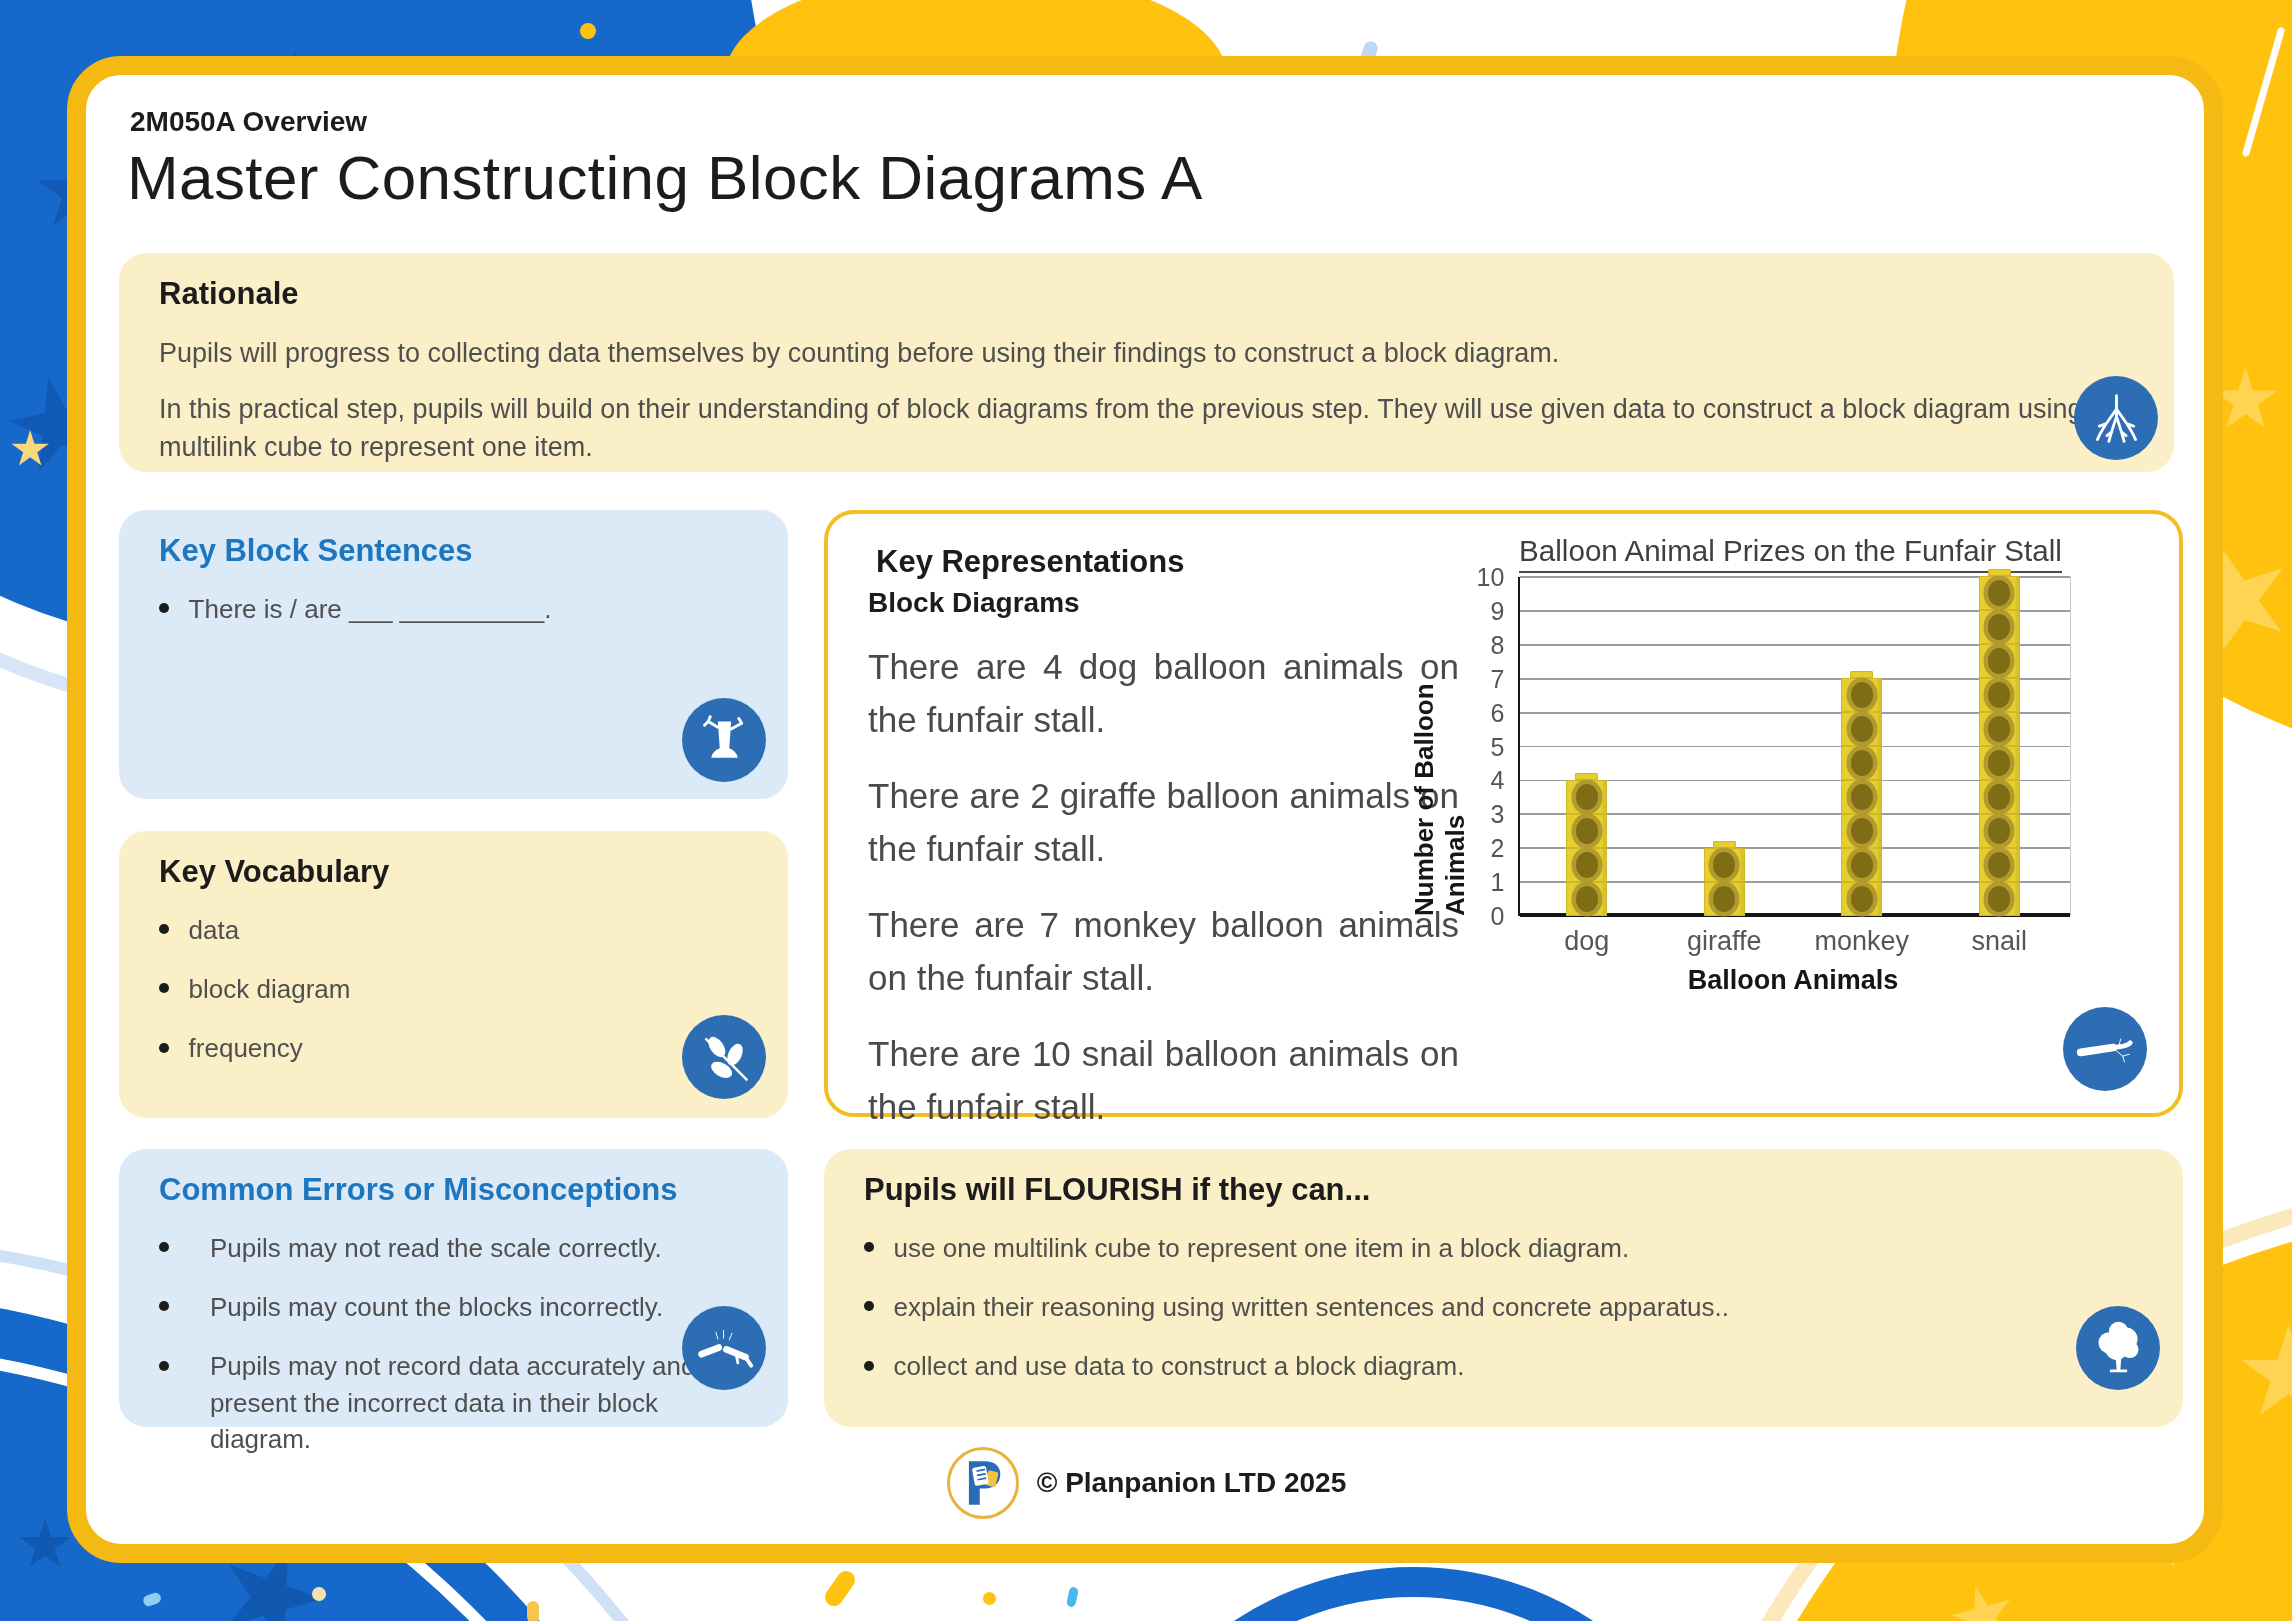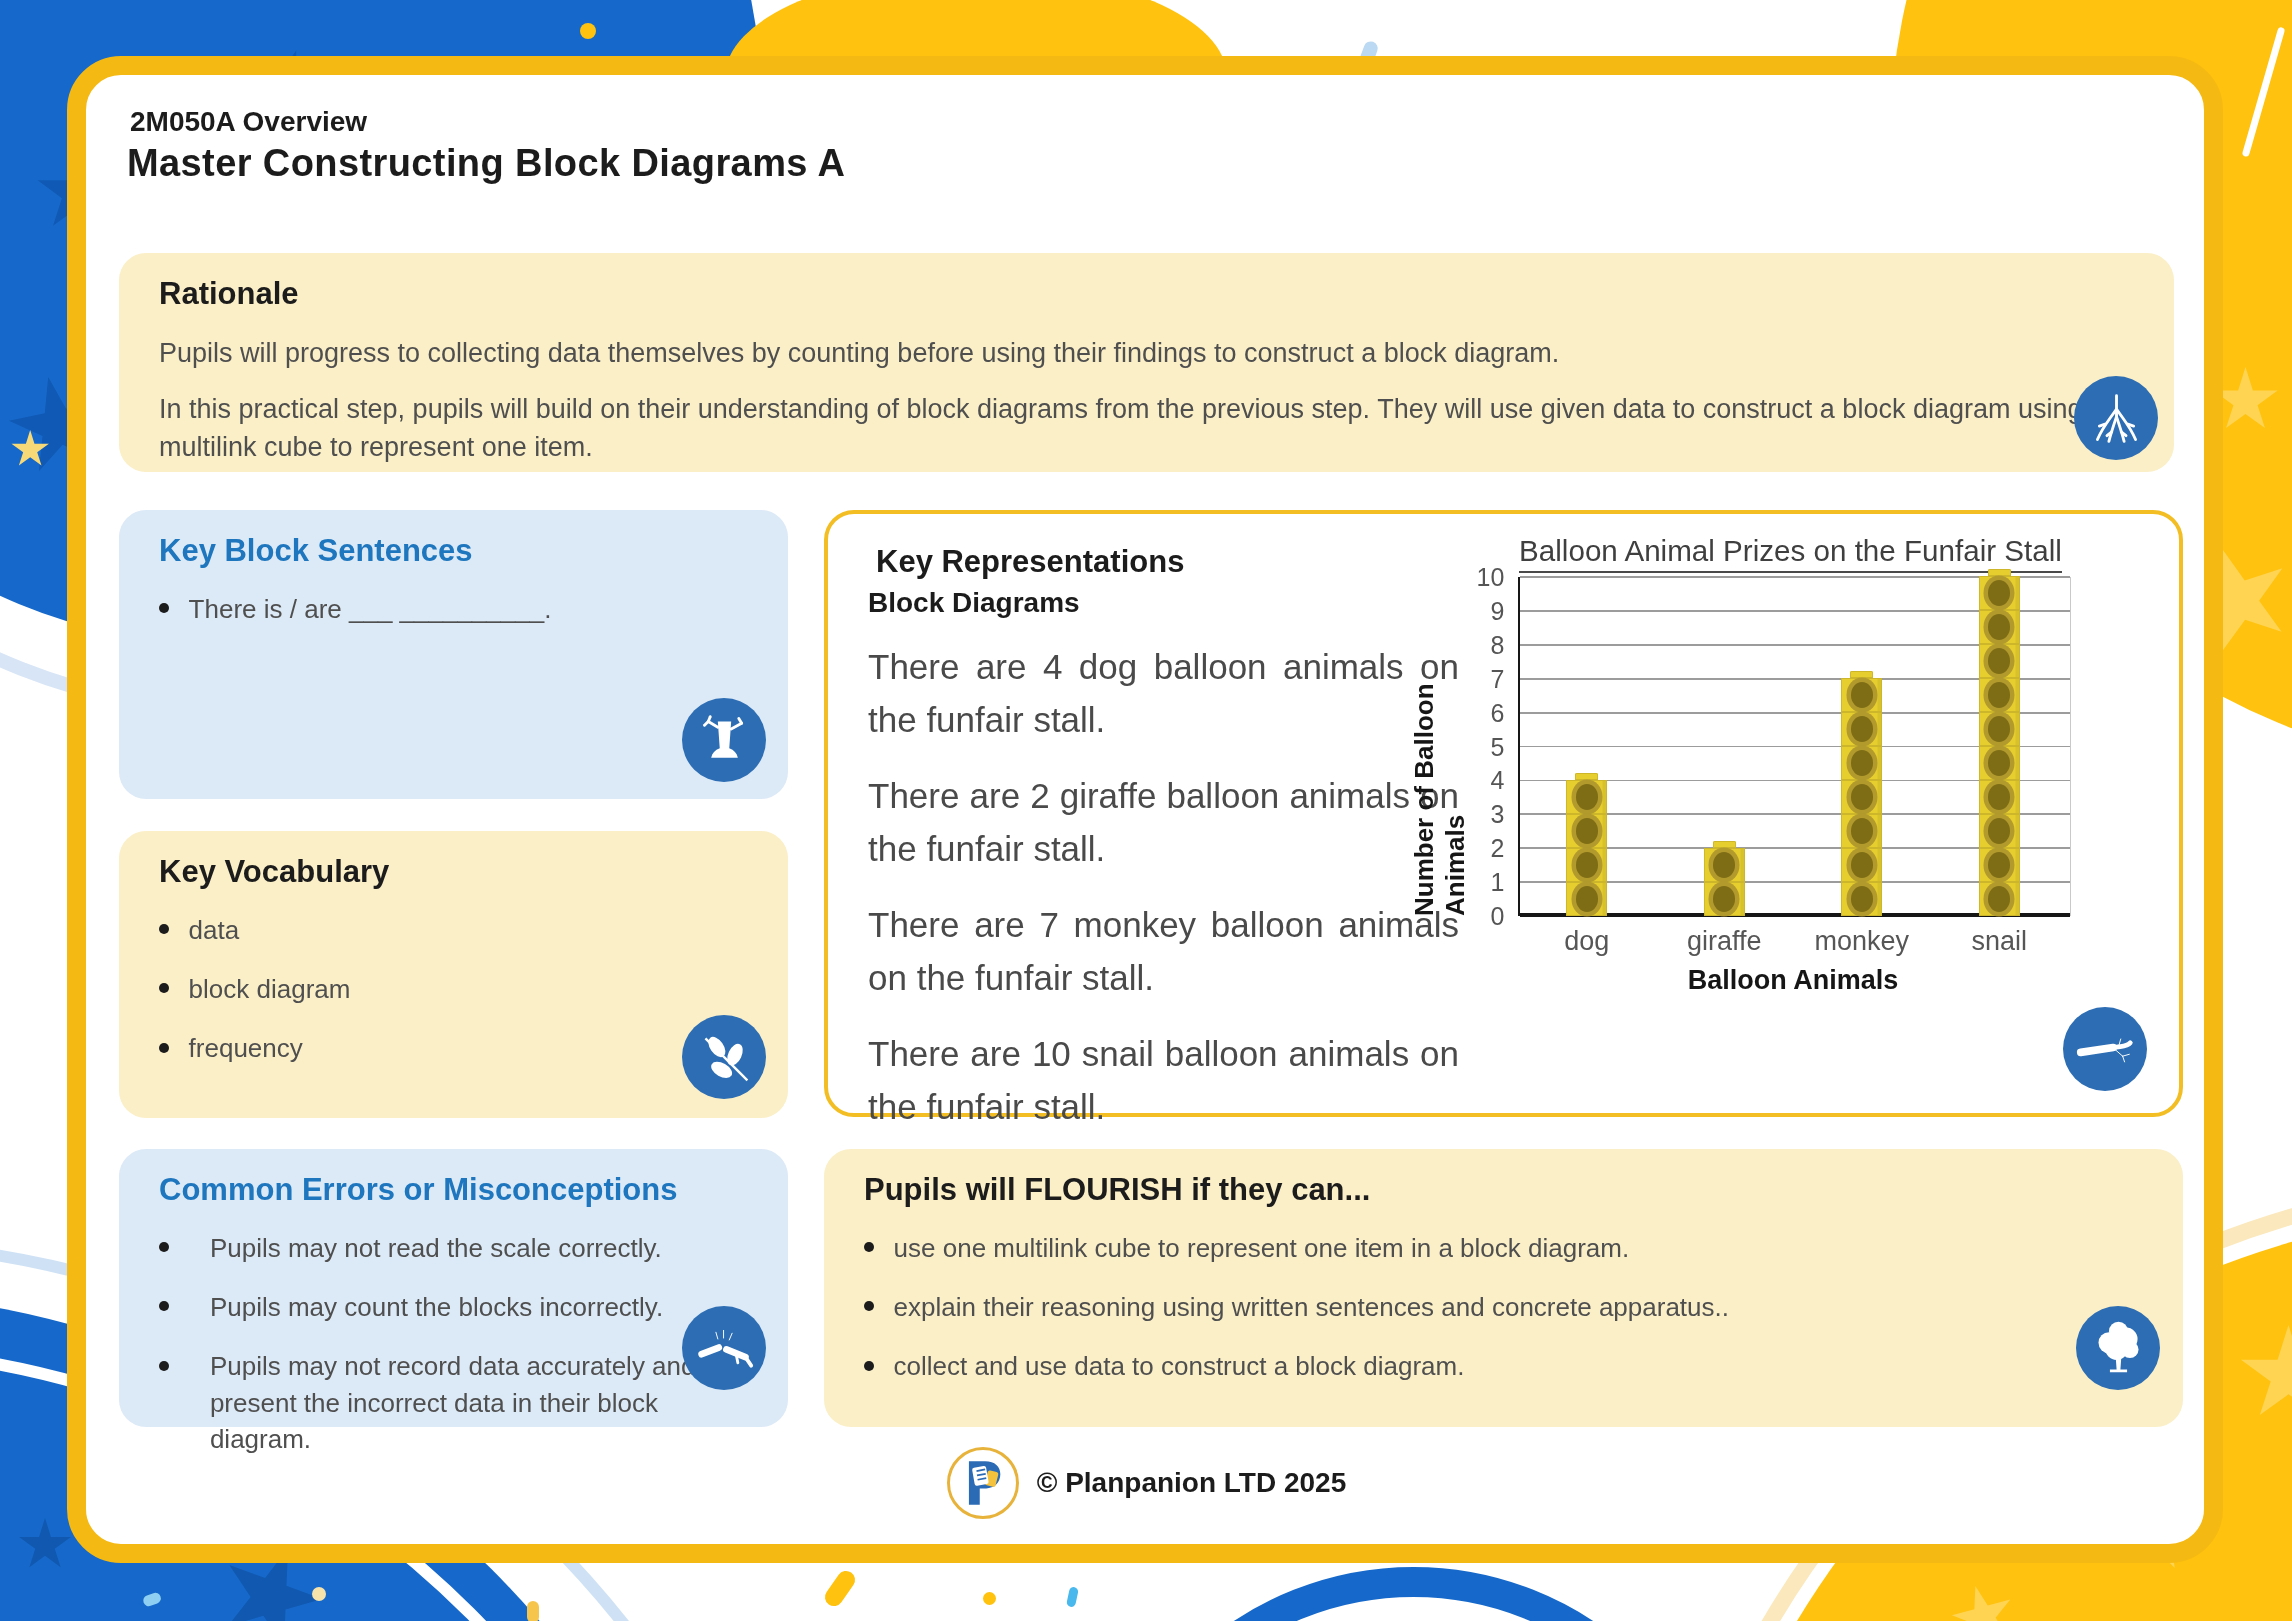--- a/index.html
+++ b/index.html
@@ -7,21 +7,21 @@
         font-family:"Liberation Sans",sans-serif;color:#1c1c1c;}
   
   .dec{position:absolute;z-index:0;}
   .circle{border-radius:50%;}
   .ring{border-radius:50%;background:transparent;}
   .star{clip-path:polygon(50% 0%,61% 35%,98% 35%,68% 57%,79% 91%,50% 70%,21% 91%,32% 57%,2% 35%,39% 35%);}
   
   .card{position:absolute;left:67px;top:56px;width:2156px;height:1507px;background:#fff;
         border:19.7px solid #F5B913;border-radius:54px;box-sizing:border-box;z-index:1;}
   .kicker{position:absolute;left:130px;top:106px;font-size:28px;font-weight:bold;z-index:2;}
-  .h1{position:absolute;left:127px;top:142px;font-size:38px;font-weight:bold;letter-spacing:0.4px;z-index:2;}
+  .h1{position:absolute;left:127px;top:142px;font-size:62px;font-weight:normal;letter-spacing:0.4px;z-index:2;}
   
   .box{position:absolute;z-index:2;border-radius:27px;box-sizing:border-box;padding:23px 40px;}
   .box h2{margin:0 0 21.5px;font-size:31px;font-weight:bold;color:#1c1c1c;}
   .box h2.blue{color:#1D76BE;}
   .cream{background:#FBEFC7;}
   .lblue{background:#DCE9F6;}
   .rationale{left:119px;top:253px;width:2055px;height:219px;}
   .rationale .para{width:1997px;}
   .stem{left:119px;top:510px;width:669px;height:289px;}
   .vocab{left:119px;top:831px;width:669px;height:287px;}

